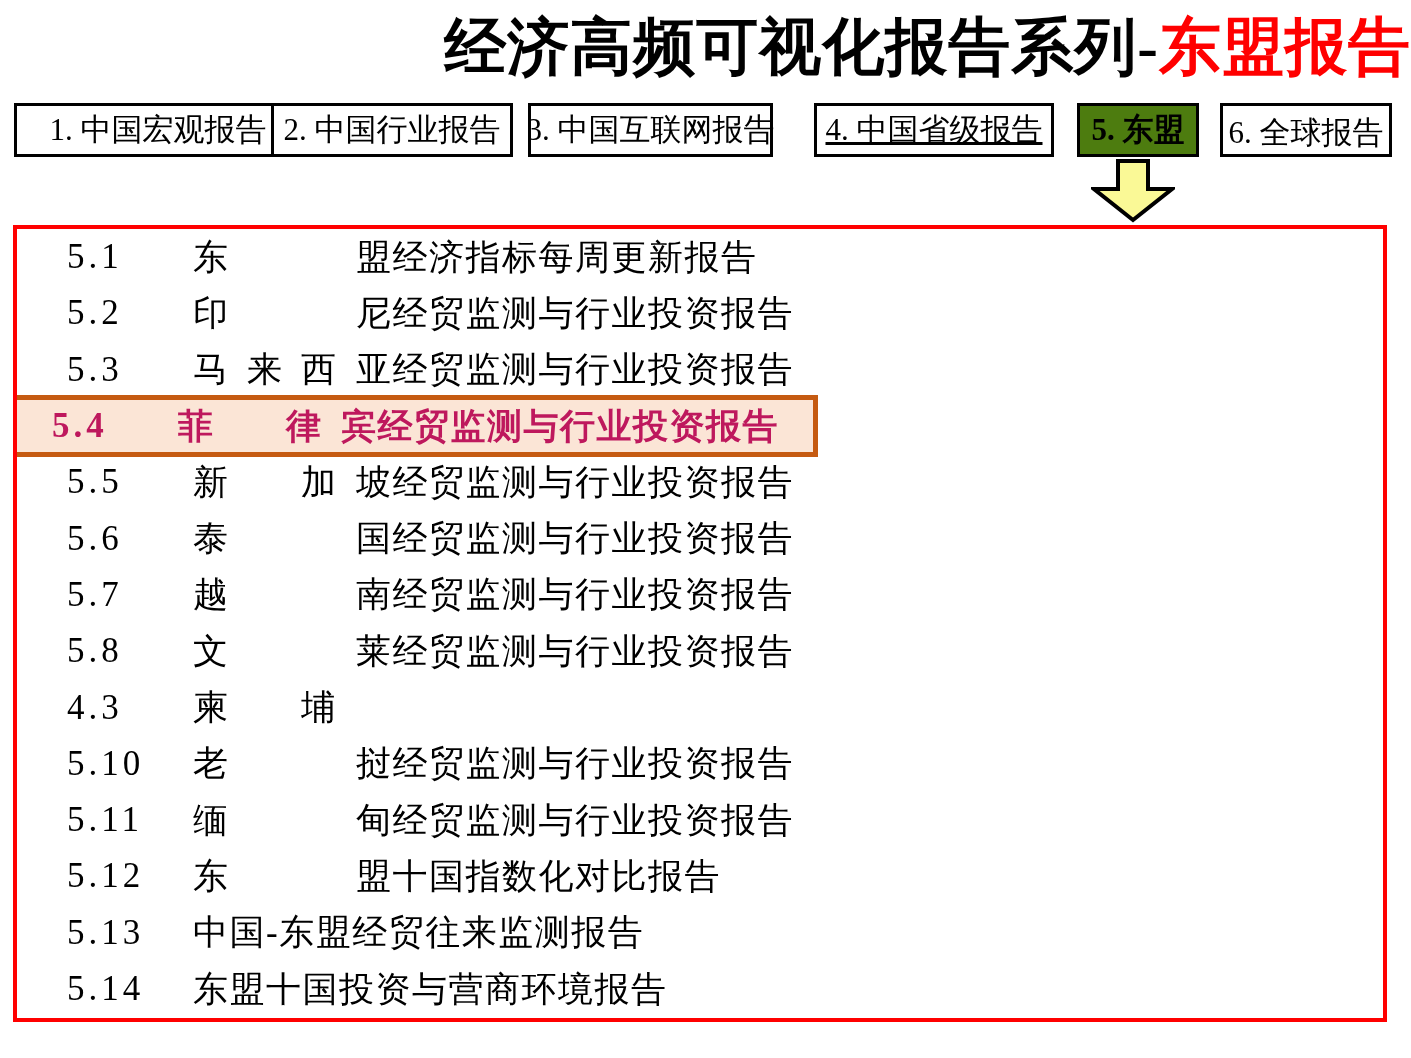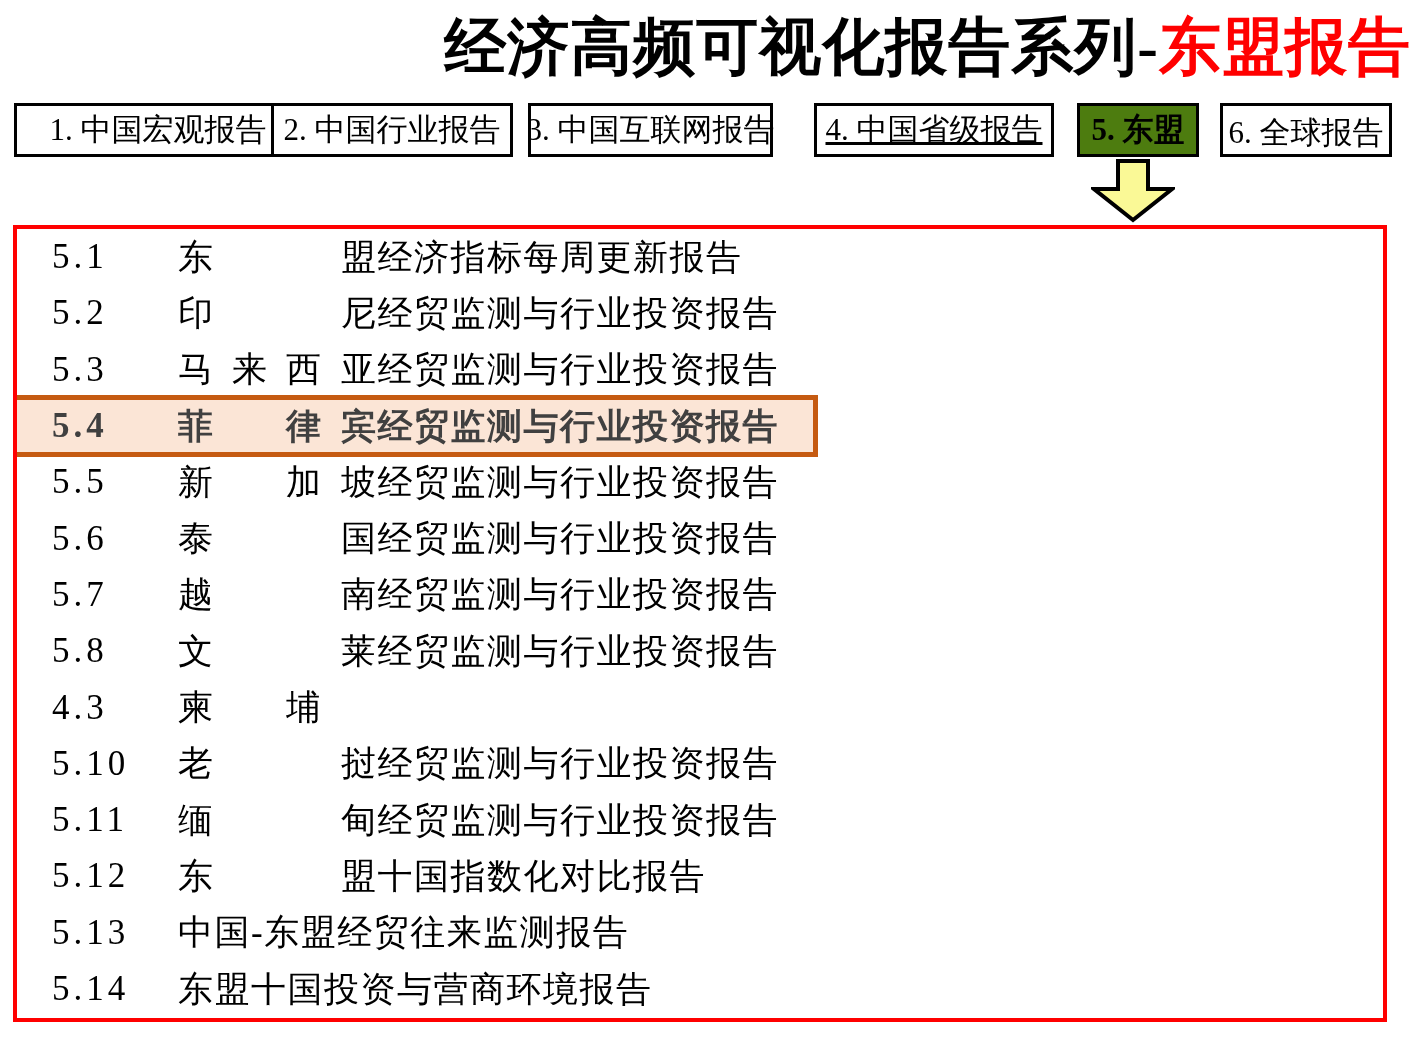--- a/index.html
+++ b/index.html
@@ -31,37 +31,37 @@
   .tab.active{background:#4d7c0f;font-weight:bold;}
   
   .arrow{position:absolute;left:1091px;top:158px;}
   
   .panel{
     position:absolute;left:13px;top:225px;width:1374px;height:797px;
     box-sizing:border-box;border:4px solid #FF0000;background:#fff;overflow:hidden;
   }
   .row{
     height:56.3px;display:flex;align-items:center;
-    padding-left:35px;font-size:35px;white-space:nowrap;
+    padding-left:50px;font-size:35px;white-space:nowrap;
   }
   .num{
     display:inline-block;width:126px;flex:0 0 126px;
     letter-spacing:4px;
   }
   .country{
     display:inline-block;width:143px;flex:0 0 143px;margin-right:20px;
     text-align:justify;text-align-last:justify;text-justify:inter-character;
   }
   .rest{letter-spacing:1.5px;}
   
   .row.hl{
     box-sizing:border-box;width:808px;height:62px;
     margin:-2.85px 0 -2.85px -7px;padding-left:37px;
     border:5px solid #C55A11;background:#FBE5D6;
-    color:#404040;font-weight:bold;
+    color:#be185d;font-weight:bold;
   }
 </style>
 </head>
 <body>
 
 <div class="page">
 
   <h1 class="title"><span>经济高频可视化报告系列-</span><span class="red">东盟报告</span></h1>
 
   <nav class="tabs">

